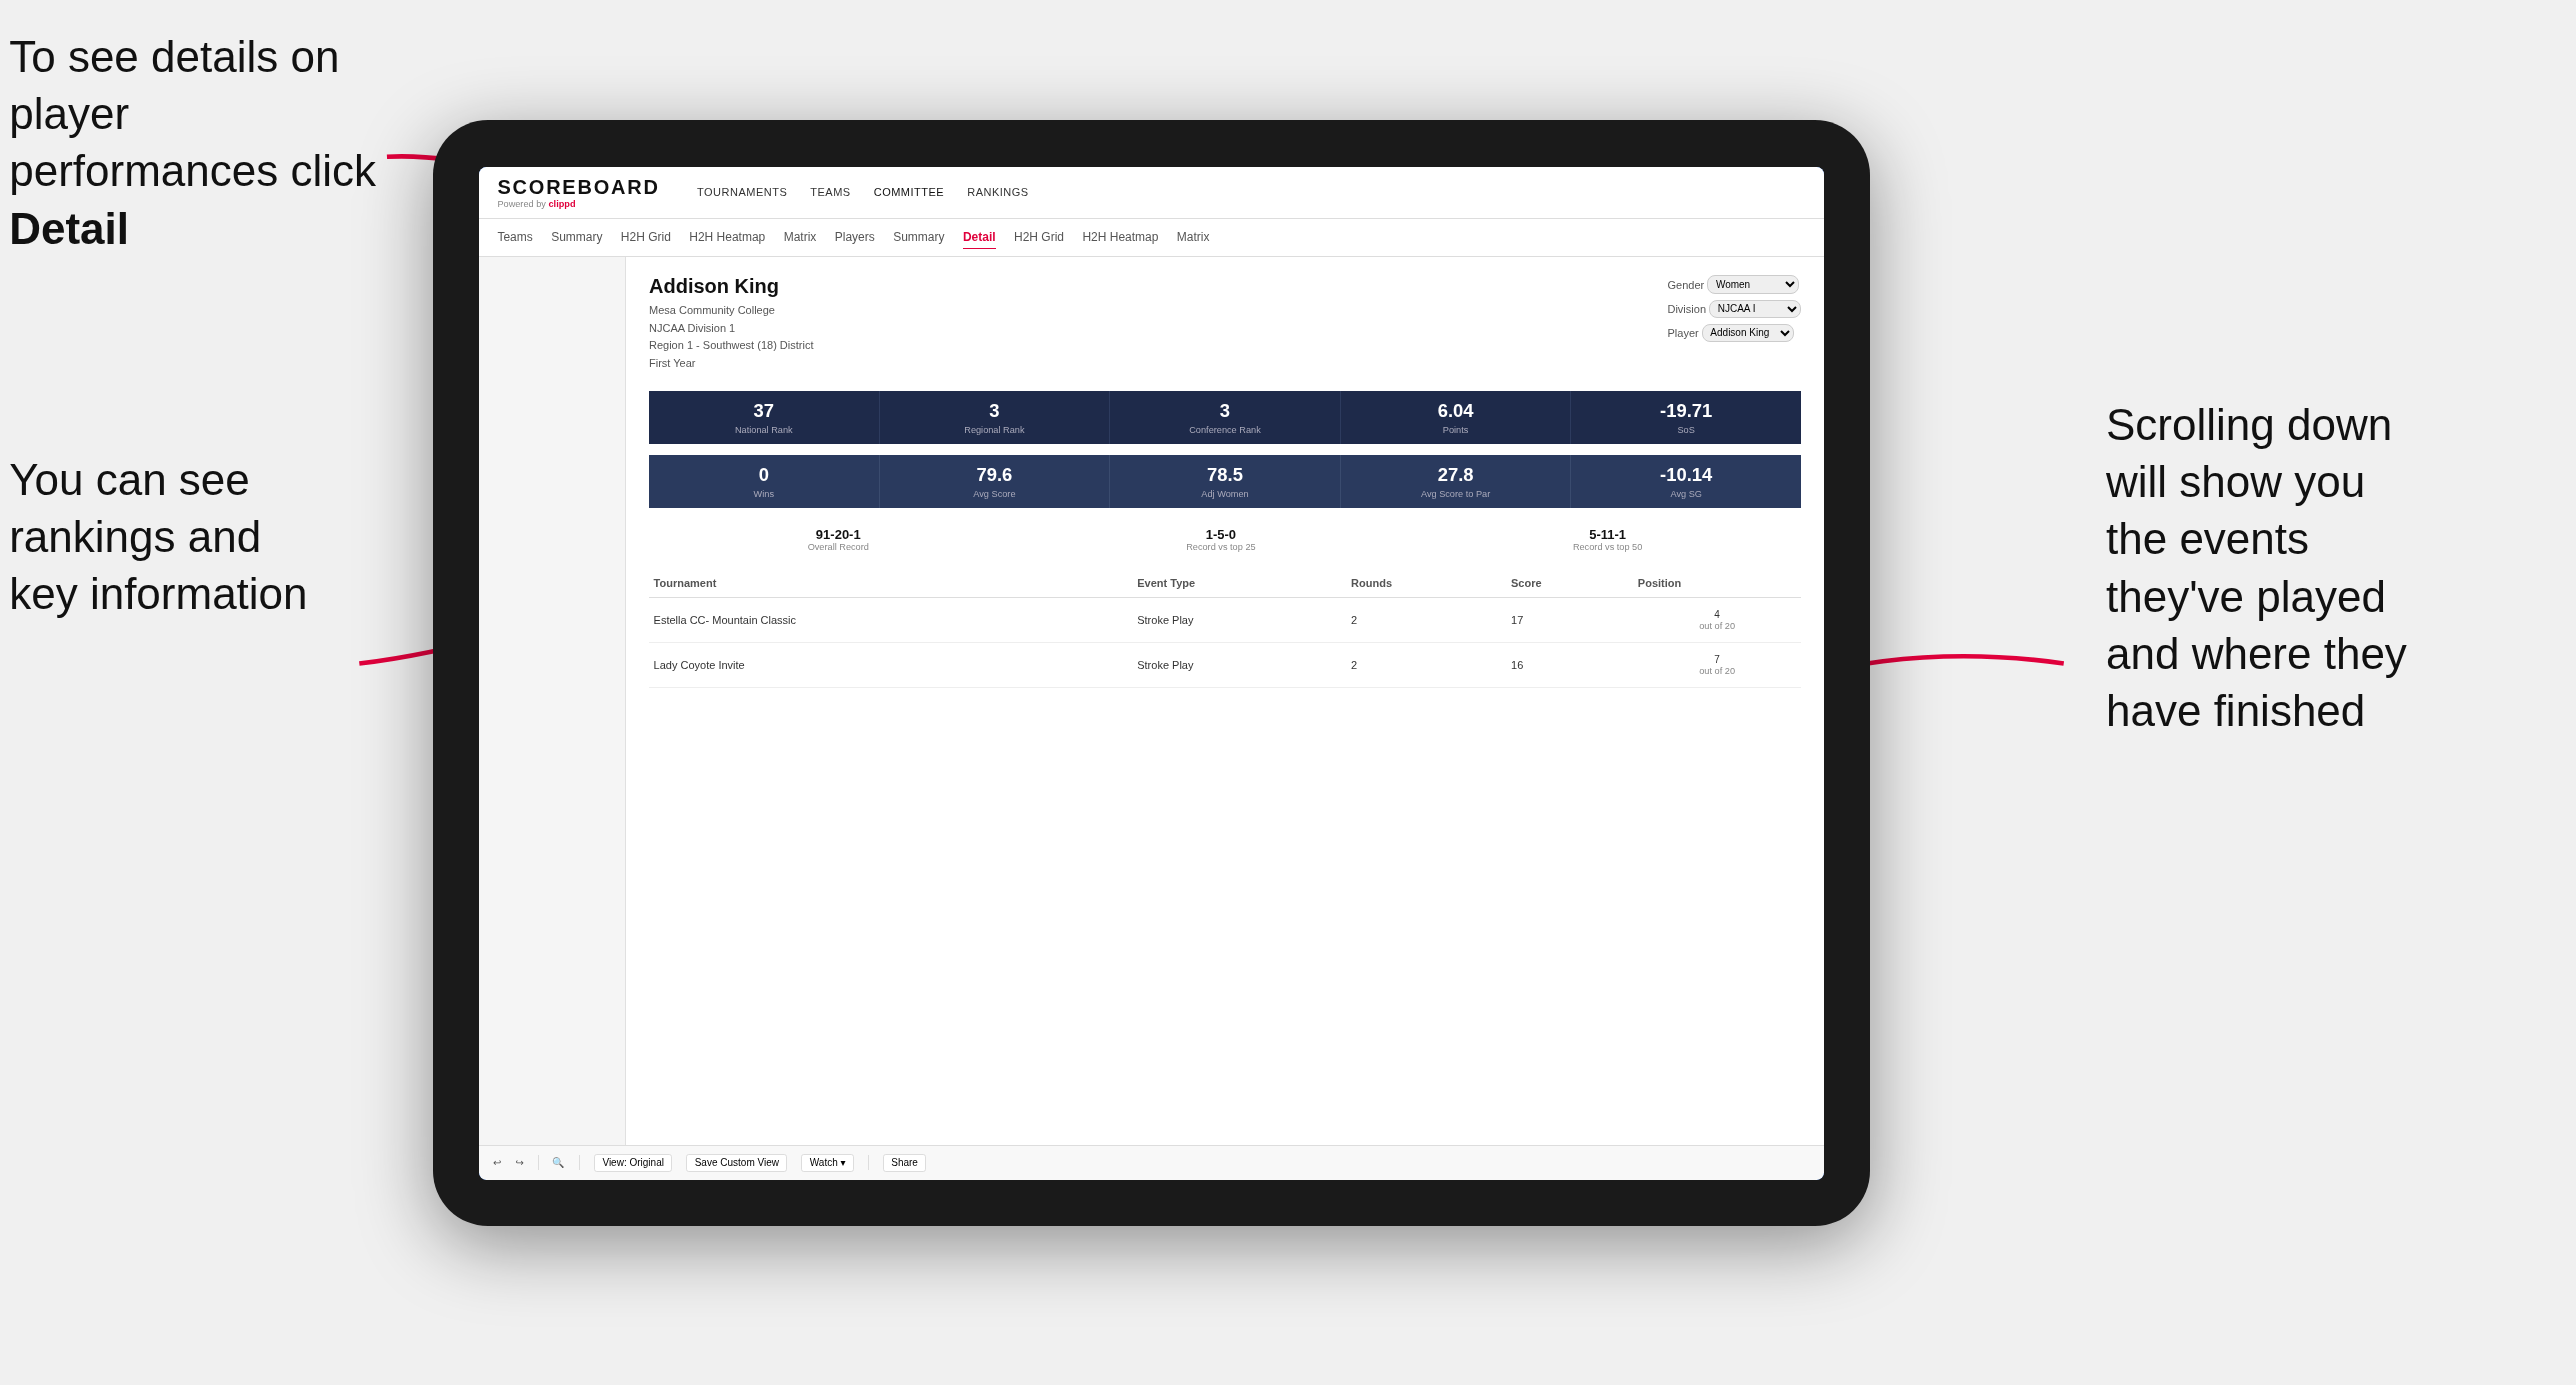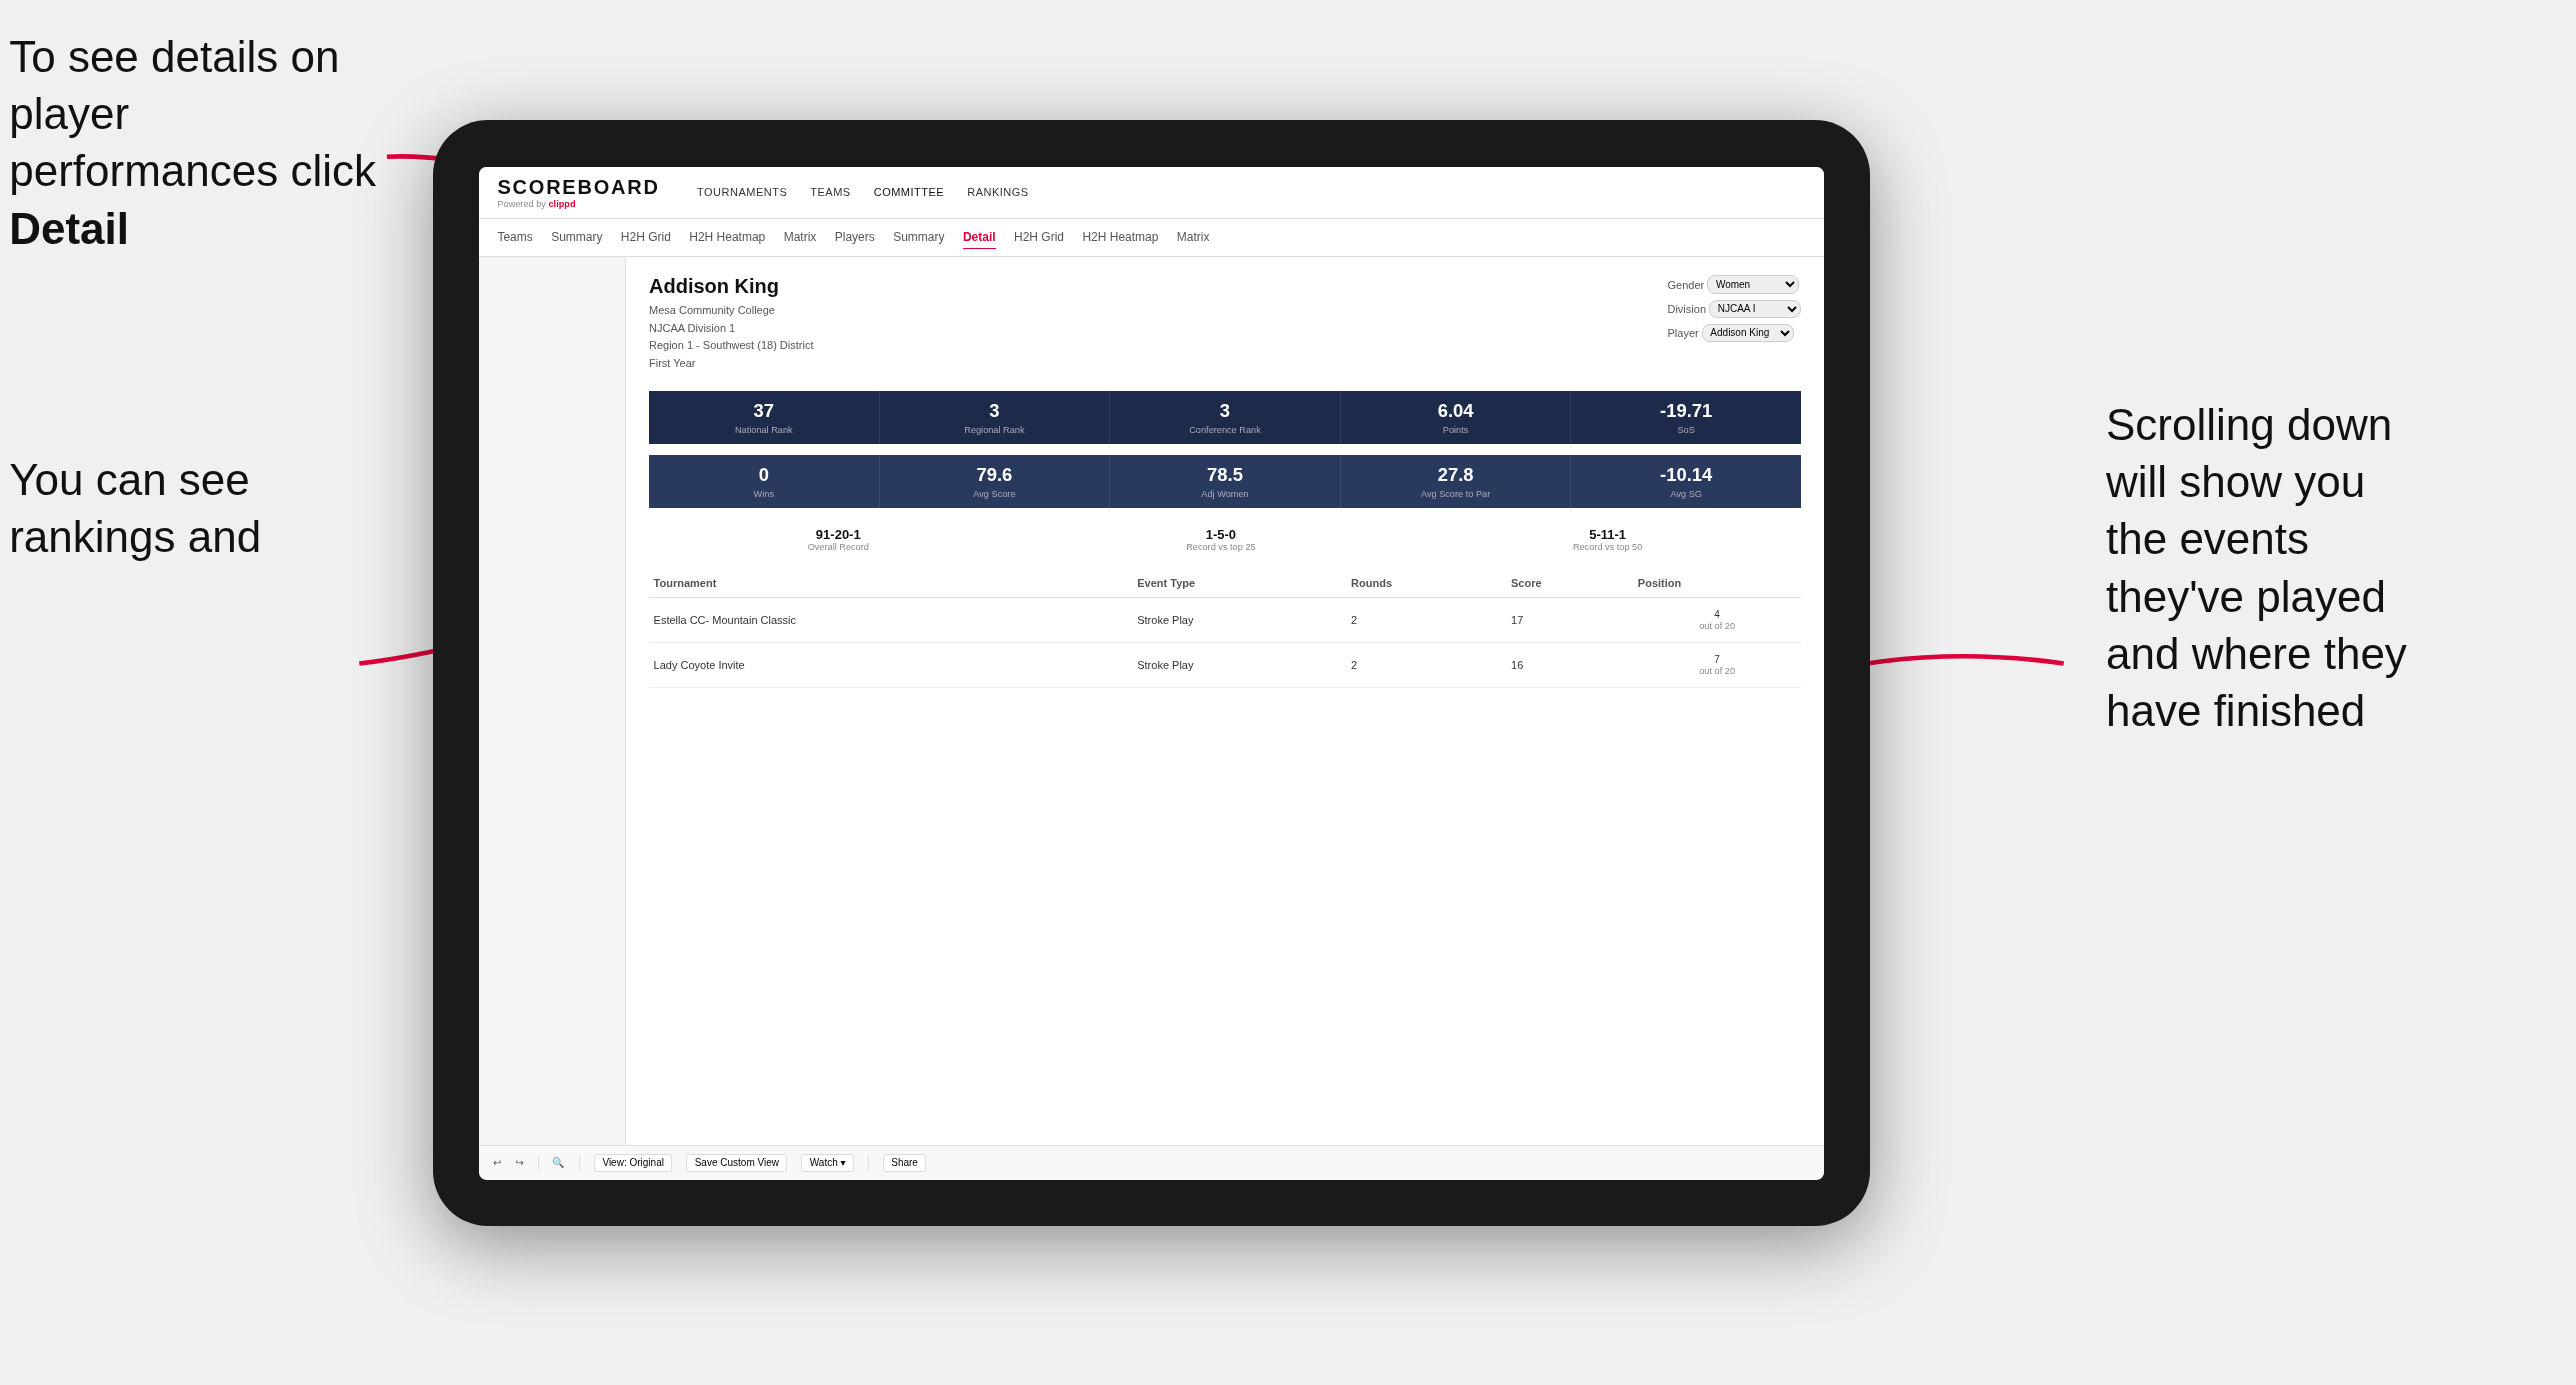--- a/index.html
+++ b/index.html
@@ -347,20 +347,21 @@
 </head>
 <body>
 
 <div class="annotation top-left">
   <span>To see details on player performances click </span><strong>Detail</strong>
 </div>
 
 <div class="annotation bottom-left">
   <span>You can see</span><br>
   <span>rankings and</span><br>
+  <span>key information</span>
 </div>
 
 <div class="annotation right">
   <span>Scrolling down</span><br>
   <span>will show you</span><br>
   <span>the events</span><br>
   <span>they've played</span><br>
   <span>and where they</span><br>
   <span>have finished</span>
 </div>

